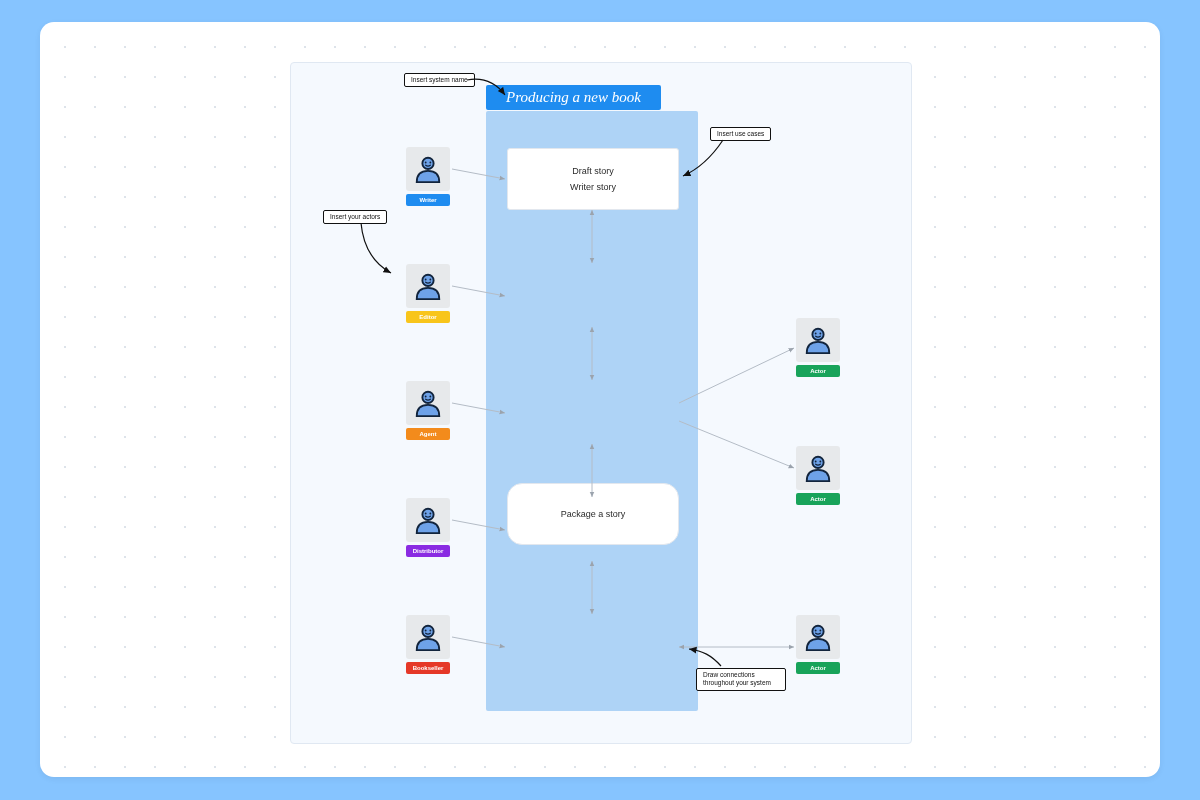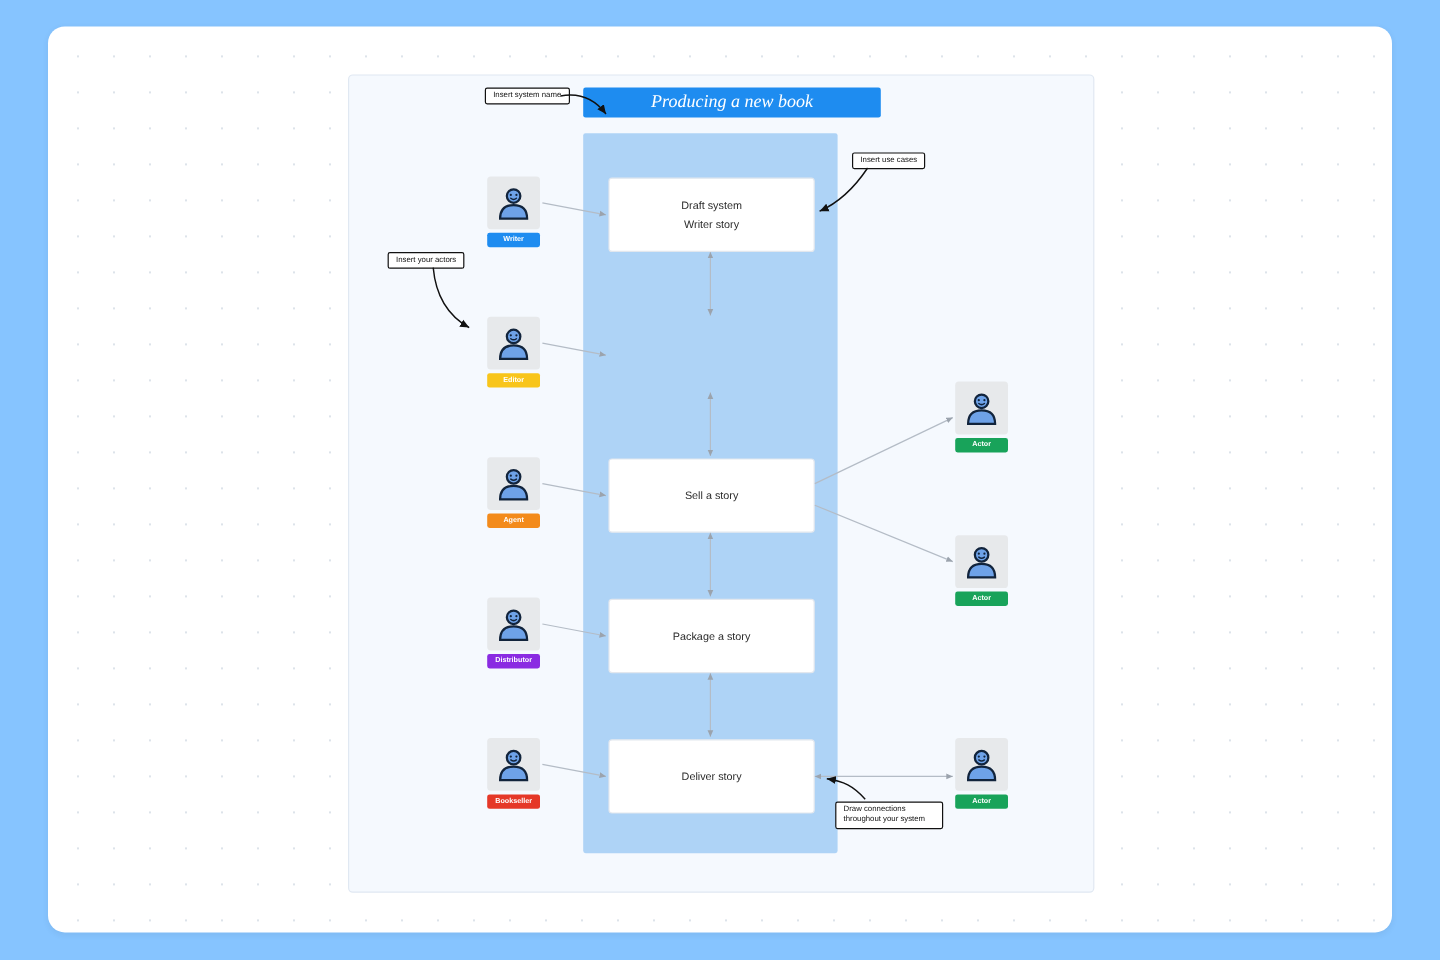--- a/index.html
+++ b/index.html
@@ -111,36 +111,30 @@
   }
 </style>
 </head>
 <body>
 
 <div class="outer">
   <div class="dots"></div>
 
   <div class="panel">
 
-    <div class="sys-title" style="left:195px; top:10px; width:248px;font-style:italic;">Producing a new book</div>
+    <div class="sys-title" style="left:195px; top:22px; width:175px;font-style:italic;">Producing a new book</div>
 
     <div class="sys-col" style="left:195px; top:48px; width:212px; height:600px;"></div>
 
     <div class="usecase" style="left:216px; top:85px; width:170px; height:60px;">
-      <span>Draft system</span>
+      <span>Draft story</span>
       <span>Writer story</span>
     </div>
-    <div class="usecase" style="left:216px; top:319px; width:170px; height:60px;">
-      <span>Sell a story</span>
-    </div>
-    <div class="usecase" style="left:216px; top:436px; width:170px; height:60px;">
+    <div class="usecase" style="left:216px; top:420px; width:170px; height:60px;border-radius:15px;">
       <span>Package a story</span>
-    </div>
-    <div class="usecase" style="left:216px; top:553px; width:170px; height:60px;">
-      <span>Deliver story</span>
     </div>
 
     <div class="actor" style="left:115px; top:84px;">
       <div class="icon-box">
     <svg width="30" height="30" viewBox="0 0 32 32">
       <circle cx="16" cy="10" r="6" fill="#6ea2e8" stroke="#12243c" stroke-width="2"></circle>
       <circle cx="13.5" cy="9" r="1" fill="#12243c"></circle>
       <circle cx="18.5" cy="9" r="1" fill="#12243c"></circle>
       <path d="M13.5 12 q2.5 2 5 0" stroke="#12243c" stroke-width="1.3" fill="none" stroke-linecap="round"></path>
       <path d="M4 30 q0 -12 12 -12 q12 0 12 12 z" fill="#6ea2e8" stroke="#12243c" stroke-width="2"></path>

